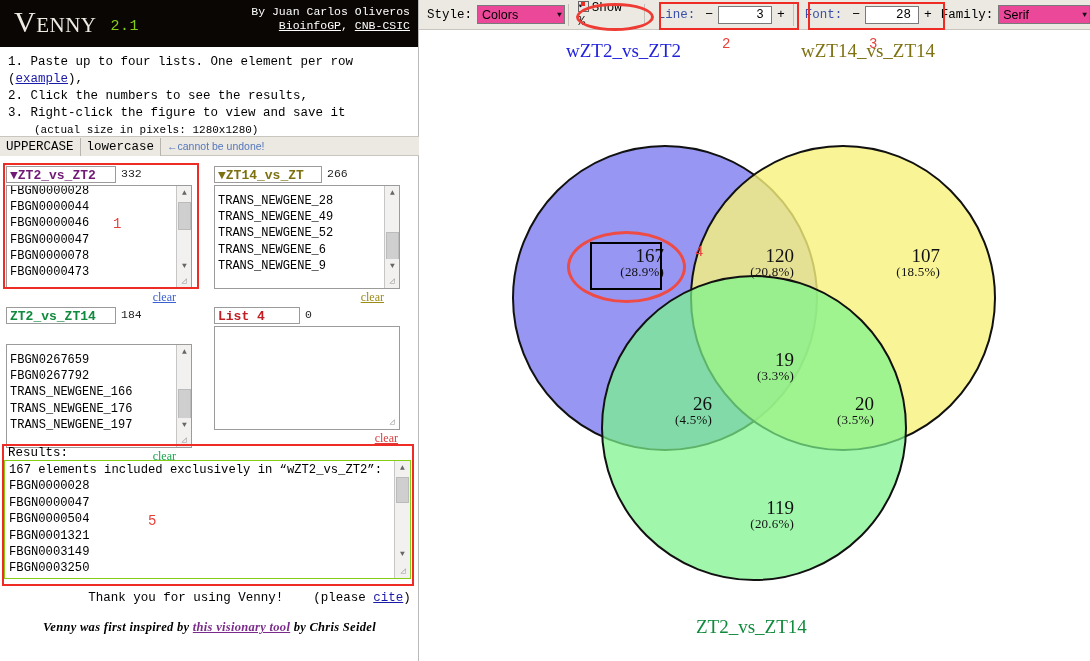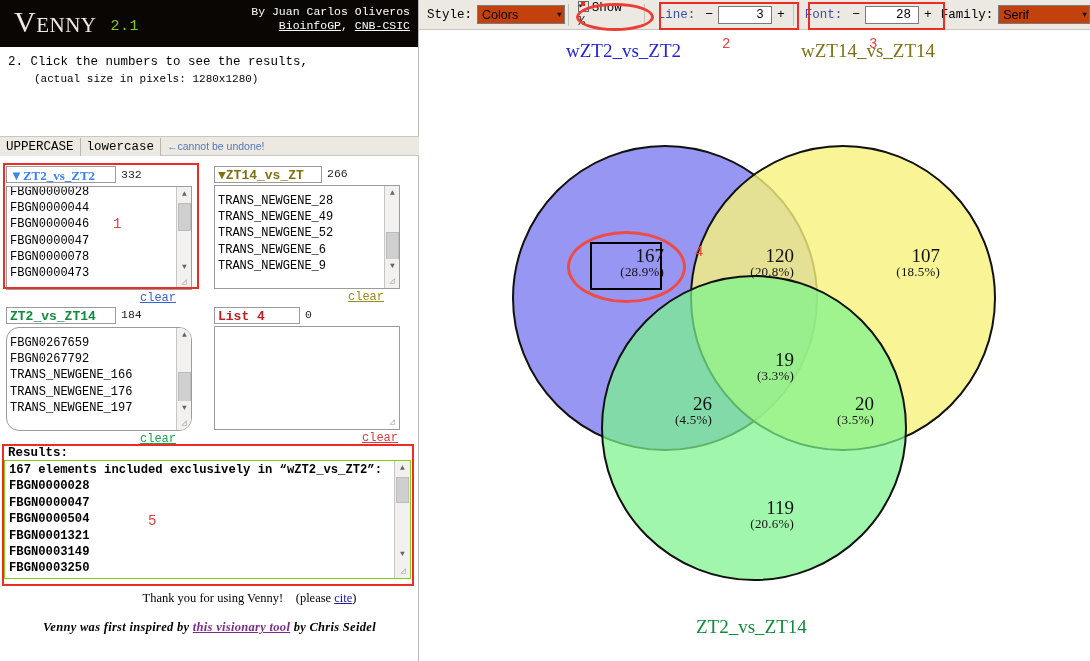--- a/index.html
+++ b/index.html
@@ -48,46 +48,46 @@
   .sb{position:absolute;right:0;top:0;width:15px;height:102px;background:#f2f1f0;
       border-left:1px solid #c6c6c6;box-sizing:border-box;}
   .sb .arw{position:absolute;left:0;width:15px;height:14px;line-height:14px;text-align:center;
            font-size:8px;color:#666;background:#f2f1f0;}
   .sb .up{top:0;} .sb .dn{bottom:15px;}
   .sb .thumb{position:absolute;left:1px;width:13px;background:#cfcfcf;border:1px solid #bbb;
              box-sizing:border-box;}
   .sb .corner{position:absolute;right:0;bottom:0;width:14px;height:14px;
               font-size:9px;color:#999;text-align:center;line-height:14px;}
   .clr{display:block;text-align:right;padding-right:16px;margin-top:1px;
-       font-family:Liberation Mono, monospace;font-size:12px;text-decoration:underline;}
-
-  .reswrap{position:absolute;left:4px;top:446px;width:462px;height:140px;font-weight:bold;}
+       font-family:Liberation Serif, serif;font-size:12px;text-decoration:underline;}
+
+  .reswrap{position:absolute;left:4px;top:446px;width:462px;height:140px;}
   .reslab{font-family:"Liberation Mono",monospace;font-size:12.5px;padding-left:4px;}
   .resbox{position:relative;width:407px;height:119px;border:1px solid #84cc16;background:#fff;
           box-sizing:border-box;overflow:hidden;}
   .resbox .txt{position:absolute;left:4px;top:1px;font-family:"Liberation Mono",monospace;
                font-size:12.2px;line-height:16.4px;white-space:pre;}
   .resbox .sb2{position:absolute;right:0;top:0;width:16px;height:117px;background:#f2f1f0;
                border-left:1px solid #c6c6c6;box-sizing:border-box;}
 
   .thanks{position:absolute;left:0;top:591px;width:499px;text-align:center;
-          font-family:Liberation Serif, serif;font-size:12.5px;}
+          font-family:Liberation Mono, monospace;font-size:12.5px;}
   .thanks a{color:#1a1aa8;}
   .inspired{position:absolute;left:0;top:620px;width:419px;text-align:center;
             font-family:"Liberation Serif",serif;font-style:italic;font-weight:bold;
             font-size:12.5px;letter-spacing:.3px;}
   .inspired a{color:#7a2a8a;}
 
   
   #right{position:absolute;left:419px;top:0;width:671px;height:661px;background:#fff;}
   .toolbar{position:relative;height:29px;background:#ece9e2;border-bottom:1px solid #c9c6bf;
            display:flex;align-items:center;}
   .tb-lab{font-family:"Liberation Mono",monospace;font-size:12.5px;margin:0 5px 0 8px;}
   .tb-lab.blue{color:#3a4fa8;}
-  .selbox{position:relative;height:19px;background:#c2410c;border:1px solid #7a7a7a;
+  .selbox{position:relative;height:19px;background:#ec4899;border:1px solid #7a7a7a;
           box-sizing:border-box;display:inline-flex;align-items:center;text-align:right;}
   .selbox .val{font-family:"Liberation Sans",sans-serif;font-size:12.5px;padding:0 4px;}
   .selbox .car{position:absolute;right:2px;top:0;height:17px;line-height:17px;
                font-size:8px;color:#111;}
   .numbox{width:54px;height:18px;background:#fff;border:1px solid #7a7a7a;box-sizing:border-box;
           text-align:right;padding-right:7px;font-family:"Liberation Mono",monospace;
           font-size:12.5px;line-height:17px;}
   .pm{font-family:"Liberation Mono",monospace;font-size:13px;margin:0 5px;}
   .chk{width:11px;height:11px;border:1px solid #666;background:#e7e7e7;display:inline-block;
        position:relative;box-sizing:border-box;margin-right:3px;vertical-align:-1px;}
@@ -118,30 +118,32 @@
 
     <div class="hdr">
       <div class="logo"><span>Venny</span><span class="ver">2.1</span></div>
       <div class="by">
         <div>By Juan Carlos Oliveros</div>
         <div><a href="#">BioinfoGP</a><span>, </span><a href="#">CNB-CSIC</a></div>
       </div>
     </div>
 
     <div class="steps">
+      <div><span>1. Paste up to four lists. One element per row (</span><a href="#">example</a><span>),</span></div>
       <div>2. Click the numbers to see the results,</div>
+      <div>3. Right-click the figure to view and save it</div>
       <div class="sub">(actual size in pixels: 1280x1280)</div>
     </div>
 
     <div class="caserow">
       <span class="casebtn">UPPERCASE</span><span class="casebtn">lowercase</span><span class="undone">←cannot be undone!</span>
     </div>
 
     <div class="listwrap" style="left:6px;top:166px;">
-      <span class="lbltag" id="t1" style="min-width:110px;color:#3b82f6;font-family:Liberation Serif, serif;"><span>▼</span><span>ZT2_vs_ZT2</span></span><span class="cnt">332</span>
+      <span class="lbltag" id="t1" style="min-width:110px;color:#701a75;"><span>▼</span><span>ZT2_vs_ZT2</span></span><span class="cnt">332</span>
       <div class="ta" style="margin-top:2px;">
         <div class="txt" id="l1txt">FBGN0000028
 FBGN0000044
 FBGN0000046
 FBGN0000047
 FBGN0000078
 FBGN0000473</div>
         <div class="sb">
           <div class="arw up">▲</div>
           <div class="thumb" style="top:16px;height:28px;"></div>
@@ -166,21 +168,21 @@
           <div class="thumb" style="top:46px;height:30px;"></div>
           <div class="arw dn">▼</div>
           <div class="corner">◿</div>
         </div>
       </div>
       <a href="#" class="clr" style="color:#9a8c16;">clear</a>
     </div>
 
     <div class="listwrap" style="left:6px;top:307px;">
       <span class="lbltag" style="min-width:110px;color:#108a3c;"><span></span><span>ZT2_vs_ZT14</span></span><span class="cnt">184</span>
-      <div class="ta" style="margin-top:3px;border-radius:13px;">
+      <div class="ta" style="margin-top:20px;">
 
         <div class="txt" id="l3txt" style="top:7px;">FBGN0267659
 FBGN0267792
 TRANS_NEWGENE_166
 TRANS_NEWGENE_176
 TRANS_NEWGENE_197</div>
         <div class="sb">
           <div class="arw up">▲</div>
           <div class="thumb" style="top:44px;height:30px;"></div>
           <div class="arw dn">▼</div>

